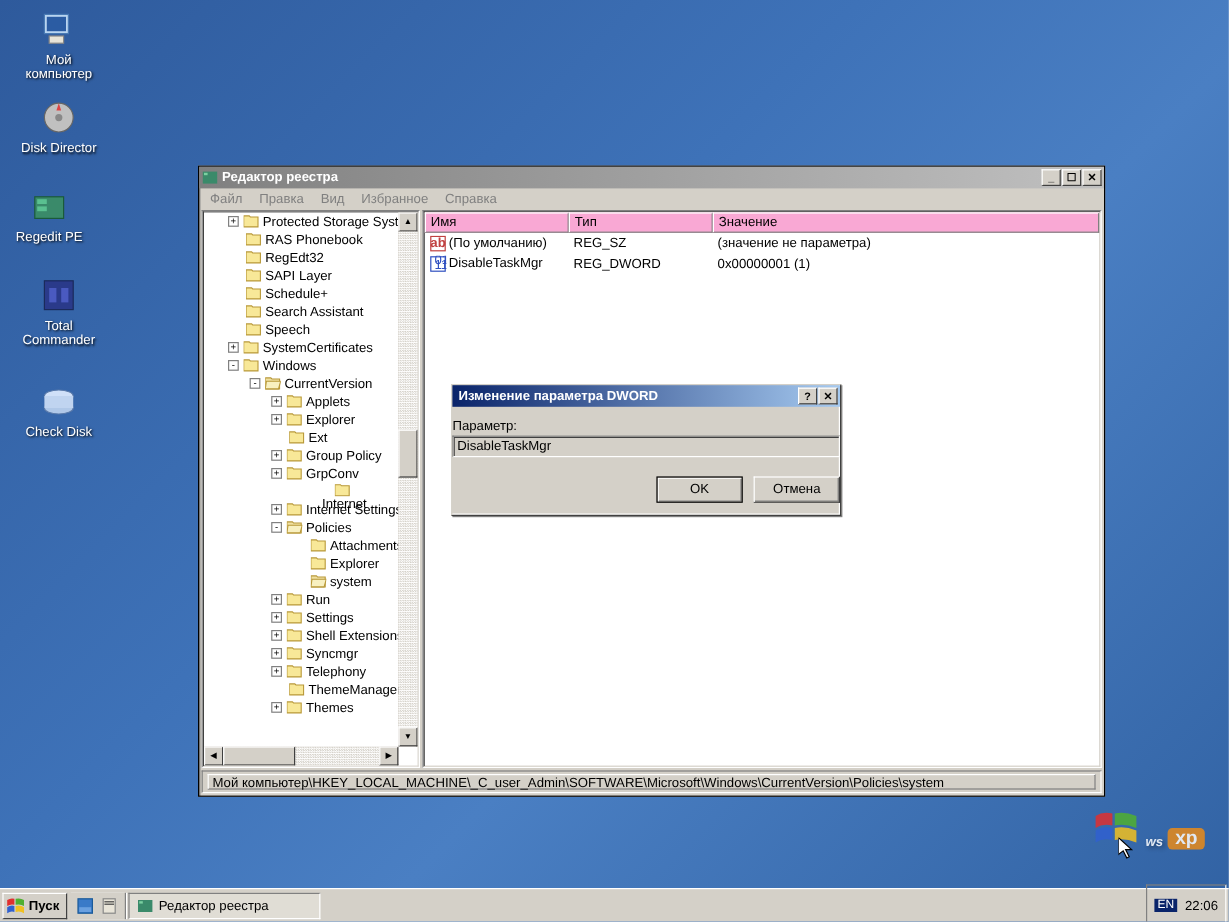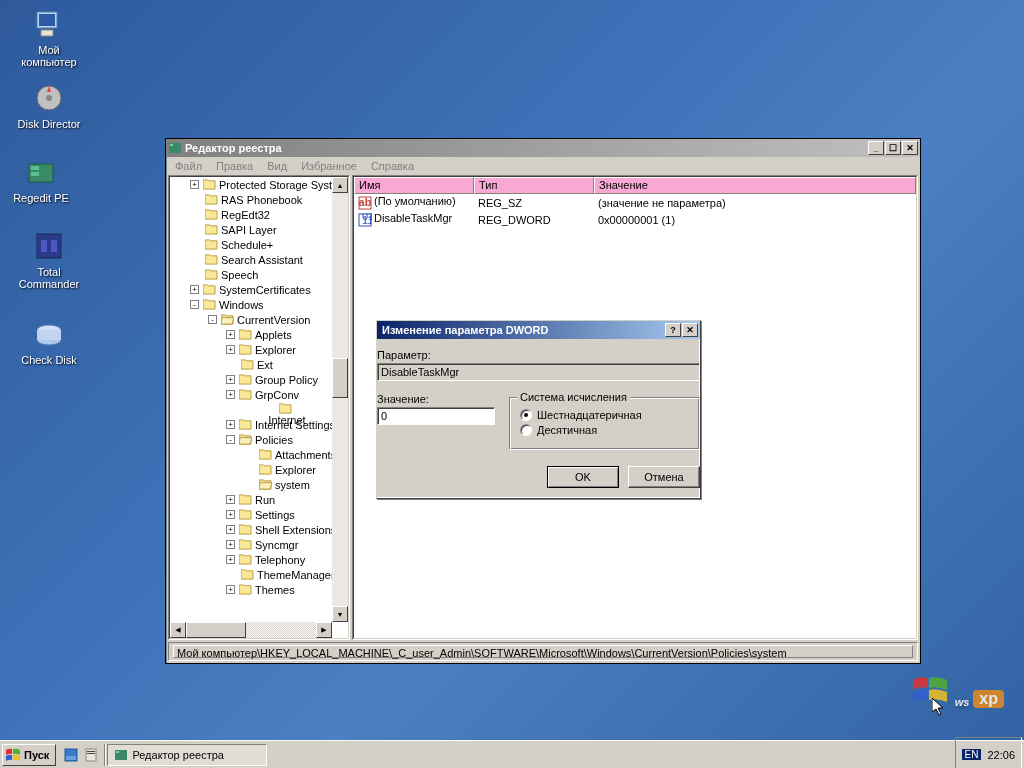--- a/index.html
+++ b/index.html
@@ -461,37 +461,20 @@
   <div class="titlebar">
     <span class="ttext" style="padding-left:3px;">Изменение параметра DWORD</span>
     <div class="btns">
       <div class="btn">?</div>
       <div class="btn">✕</div>
     </div>
   </div>
   <div class="dlg-body">
     <div>Параметр:</div>
     <input type="text" readonly="" class="ro" style="width: 100%; margin-top: 2px;" value="DisableTaskMgr">
-    <div style="display:flex; margin-top:12px; gap:14px;">
-      <div style="flex:0 0 118px;">
-        <div>Значение:</div>
-        <input type="text" style="width: 100%; margin-top: 2px;" value="0">
-      </div>
-      <div class="groupbox" style="flex:1;">
-        <div class="legend">Система исчисления</div>
-        <div class="radio-row">
-          <div class="radio checked"></div>
-          <span>Шестнадцатеричная</span>
-        </div>
-        <div class="radio-row">
-          <div class="radio"></div>
-          <span>Десятичная</span>
-        </div>
-      </div>
-    </div>
     <div style="text-align:right; margin-top:16px;">
       <button class="dlg-btn default">OK</button>
       <button class="dlg-btn" style="margin-left:6px;">Отмена</button>
     </div>
   </div>
 </div>
 
 <svg style="position:absolute; left:932px; top:698px; width:16px; height:20px;">
     <path d="M0 0 L0 14 L4 11 L7 17 L9 16 L6 10 L11 10 Z" fill="#fff" stroke="#000"></path>
   </svg>

